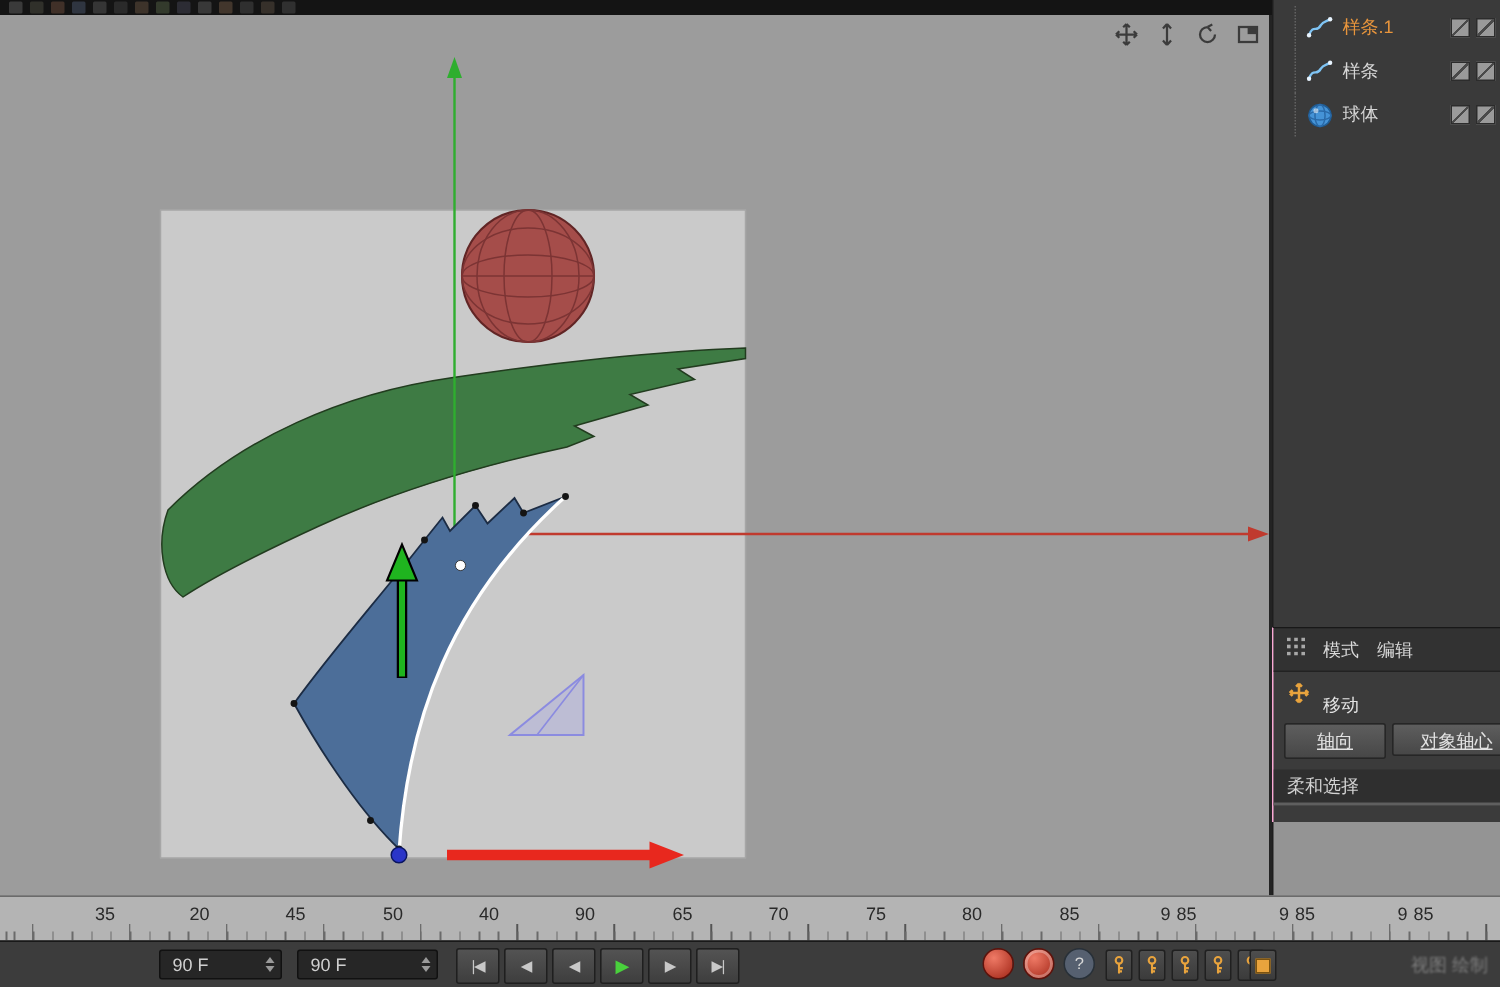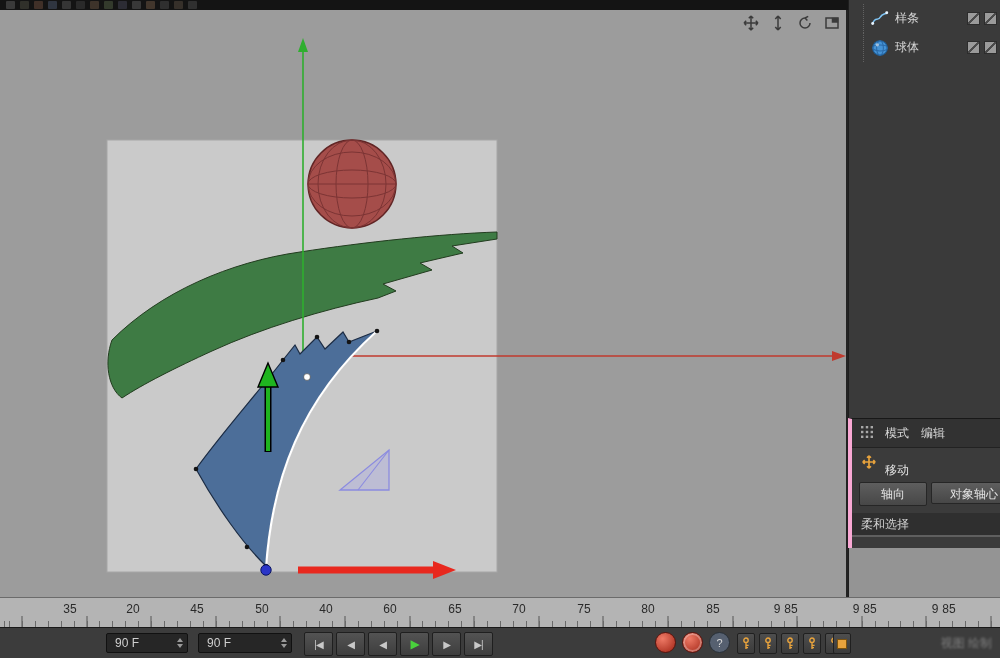--- a/index.html
+++ b/index.html
@@ -25,29 +25,29 @@
   .om-row::before{content:"";position:absolute;left:14px;top:0;bottom:0;border-left:1px dotted #626262;}
   .om-icon{width:18px;height:18px;margin:0 6px 0 12px;flex:none;}
   .om-label{font-size:12px;color:#d6d6d6;flex:1;white-space:nowrap;overflow:hidden;}
   .om-label.sel{color:#e8953c;}
   .om-toggles{display:flex;margin-right:3px;}
   .tgl{width:11px;height:11px;background:#9a9a9a;border:1px solid #2c2c2c;margin-left:4px;
        background-image:linear-gradient(135deg,transparent 44%,#4a4a4a 44%,#4a4a4a 56%,transparent 56%);}
 
   
   .ap{position:absolute;left:848px;top:418px;width:152px;height:130px;background:#3b3b3b;
-      border-left:4px solid #f9a8d4;border-top:1px solid #181818;box-sizing:border-box;overflow:hidden;}
+      border-left:1px solid #f9a8d4;border-top:1px solid #181818;box-sizing:border-box;overflow:hidden;}
   .ap-header{height:28px;background:#323232;border-bottom:1px solid #222;display:flex;align-items:center;gap:12px;padding:0 9px;}
   .ap-tab{font-size:12px;color:#d8d8d8;cursor:pointer;}
   .ap-tool{height:32px;display:flex;align-items:center;gap:8px;padding:0 9px;}
   .ap-tool-label{font-size:12px;color:#e2e2e2;margin-top:12px;}
   .ap-buttons{display:flex;gap:4px;padding:2px 0 2px 7px;}
   .ap-btn{height:22px;line-height:22px;text-align:center;font-size:12px;color:#e2e2e2;
           background:linear-gradient(#5e5e5e,#474747);border:1px solid #262626;border-radius:2px;
-          flex:none;cursor:pointer;white-space:nowrap;overflow:hidden;}
+          flex:none;cursor:pointer;white-space:nowrap;overflow:hidden;text-decoration:underline;}
   .ap-btn.b1{width:66px;}
   .ap-btn.b2{width:86px;padding:0 4px;box-sizing:border-box;}
   .ap-section{margin-top:5px;height:22px;line-height:22px;font-size:12px;color:#d2d2d2;background:#2f2f2f;
               padding-left:9px;border-bottom:2px solid #5f5f5f;}
   .attr-empty{position:absolute;left:848px;top:548px;width:152px;height:49px;background:#949494;border-left:1px solid #1e1e1e;box-sizing:border-box;}
 
   
   .timeline{position:absolute;left:0;top:597px;width:1000px;height:30px;background:#b4b4b4;
             border-top:1px solid #6b6b6b;box-sizing:border-box;cursor:pointer;}
   .tl-label{position:absolute;top:4px;transform:translateX(-50%);font-size:12px;color:#2a2a2a;margin-left:48px;}
@@ -202,20 +202,34 @@
 
   <div class="om">
     <div class="om-row">
       <span class="om-icon">
         <svg width="18" height="18" viewBox="0 0 16 16" fill="none">
           <path d="M1.5,12 C4,5 6,11 8.5,6 C10,3.5 12,4 14,2.5" stroke="#7fc4f4" stroke-width="1.4"></path>
           <circle cx="1.5" cy="12" r="1.3" fill="#e8f4ff"></circle>
             <circle cx="14" cy="2.5" r="1.3" fill="#e8f4ff"></circle>
         </svg>
       </span>
+      <span class="om-label sel">样条.1</span>
+      <span class="om-toggles">
+        <span class="tgl"></span>
+        <span class="tgl"></span>
+      </span>
+    </div>
+    <div class="om-row">
+      <span class="om-icon">
+        <svg width="18" height="18" viewBox="0 0 16 16" fill="none">
+          <path d="M1.5,12 C4,5 6,11 8.5,6 C10,3.5 12,4 14,2.5" stroke="#7fc4f4" stroke-width="1.4"></path>
+          <circle cx="1.5" cy="12" r="1.3" fill="#e8f4ff"></circle>
+            <circle cx="14" cy="2.5" r="1.3" fill="#e8f4ff"></circle>
+        </svg>
+      </span>
       <span class="om-label">样条</span>
       <span class="om-toggles">
         <span class="tgl"></span>
         <span class="tgl"></span>
       </span>
     </div>
     <div class="om-row">
       <span class="om-icon">
         <svg width="18" height="18" viewBox="0 0 16 16">
           <circle cx="8" cy="8" r="6.5" fill="#4593d6" stroke="#1f5c94" stroke-width="1"></circle>
@@ -267,21 +281,21 @@
   </div>
 
   <div class="attr-empty"></div>
 
   <div class="timeline">
     <span class="tl-label" style="left:22px">35</span>
     <span class="tl-label" style="left:85px">20</span>
     <span class="tl-label" style="left:149px">45</span>
     <span class="tl-label" style="left:214px">50</span>
     <span class="tl-label" style="left:278px">40</span>
-    <span class="tl-label" style="left:342px">60</span>
+    <span class="tl-label" style="left:342px">90</span>
     <span class="tl-label" style="left:407px">65</span>
     <span class="tl-label" style="left:471px">70</span>
     <span class="tl-label" style="left:536px">75</span>
     <span class="tl-label" style="left:600px">80</span>
     <span class="tl-label" style="left:665px">85</span>
     <span class="tl-label" style="left:729px">9</span>
     <span class="tl-label" style="left:743px">85</span>
     <span class="tl-label" style="left:808px">9</span>
     <span class="tl-label" style="left:822px">85</span>
     <span class="tl-label" style="left:887px">9</span>

